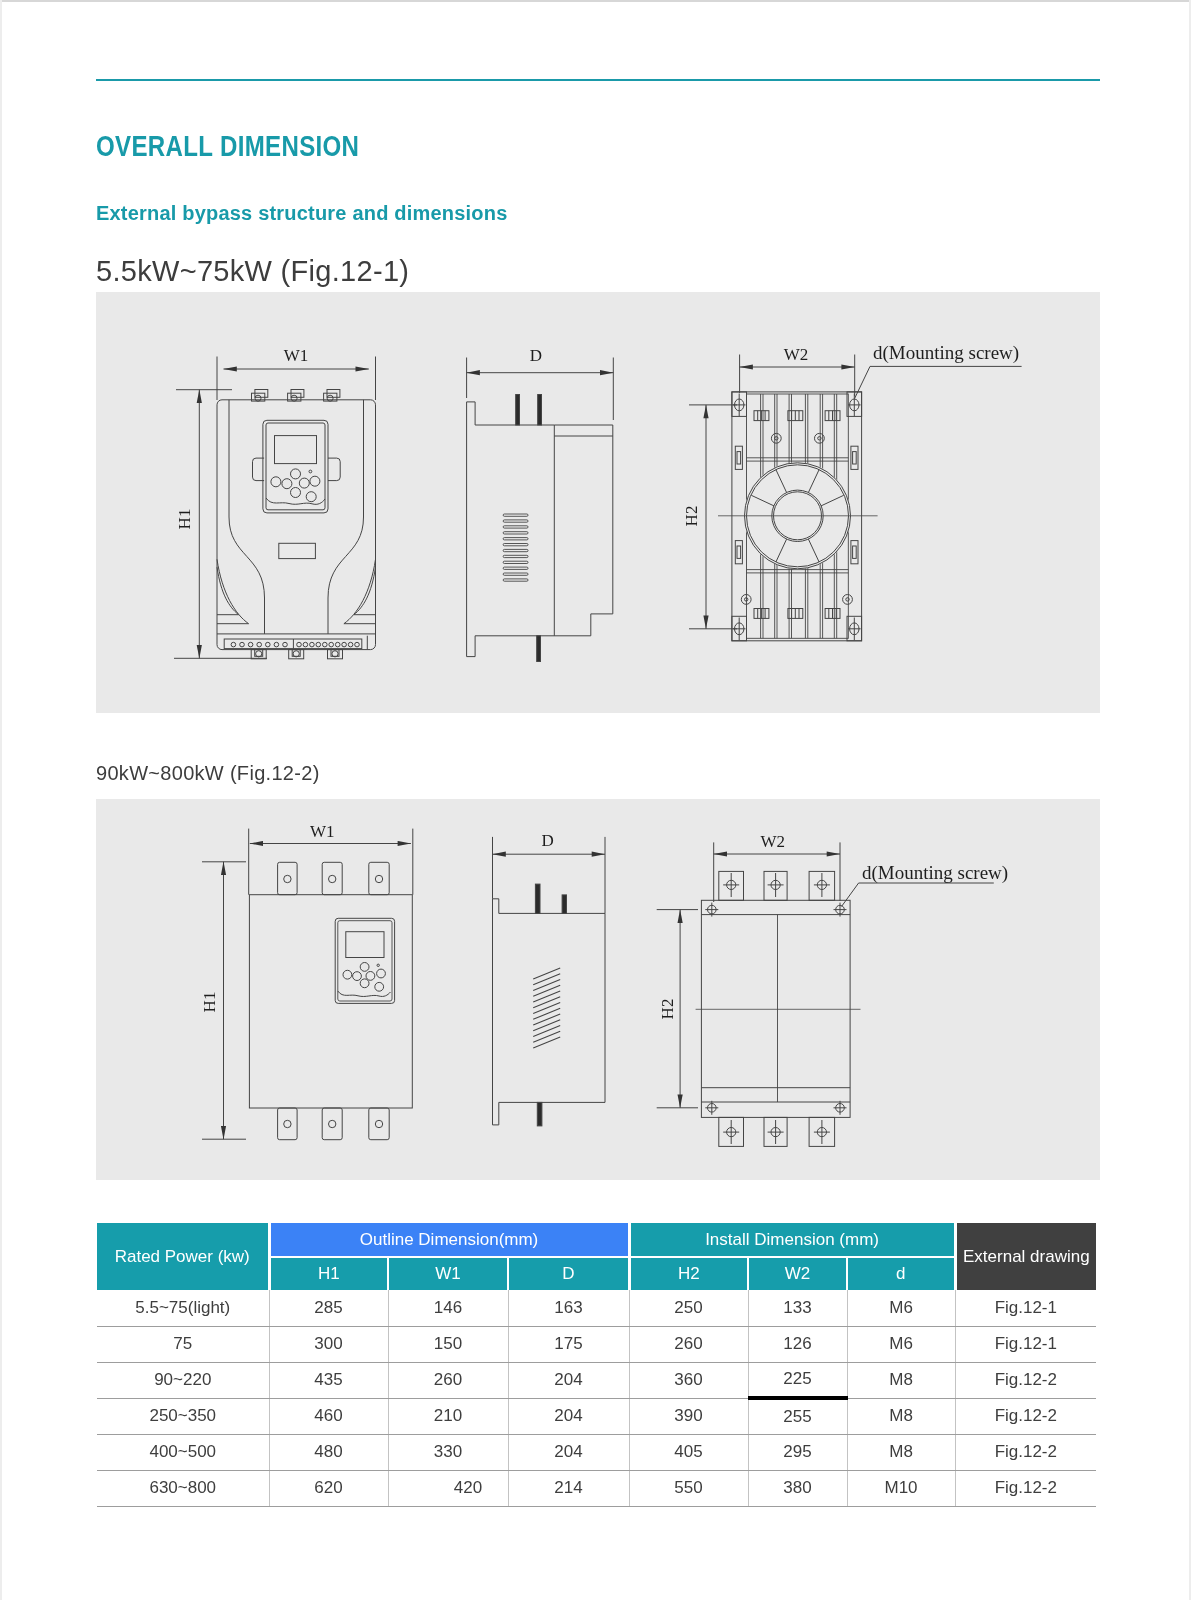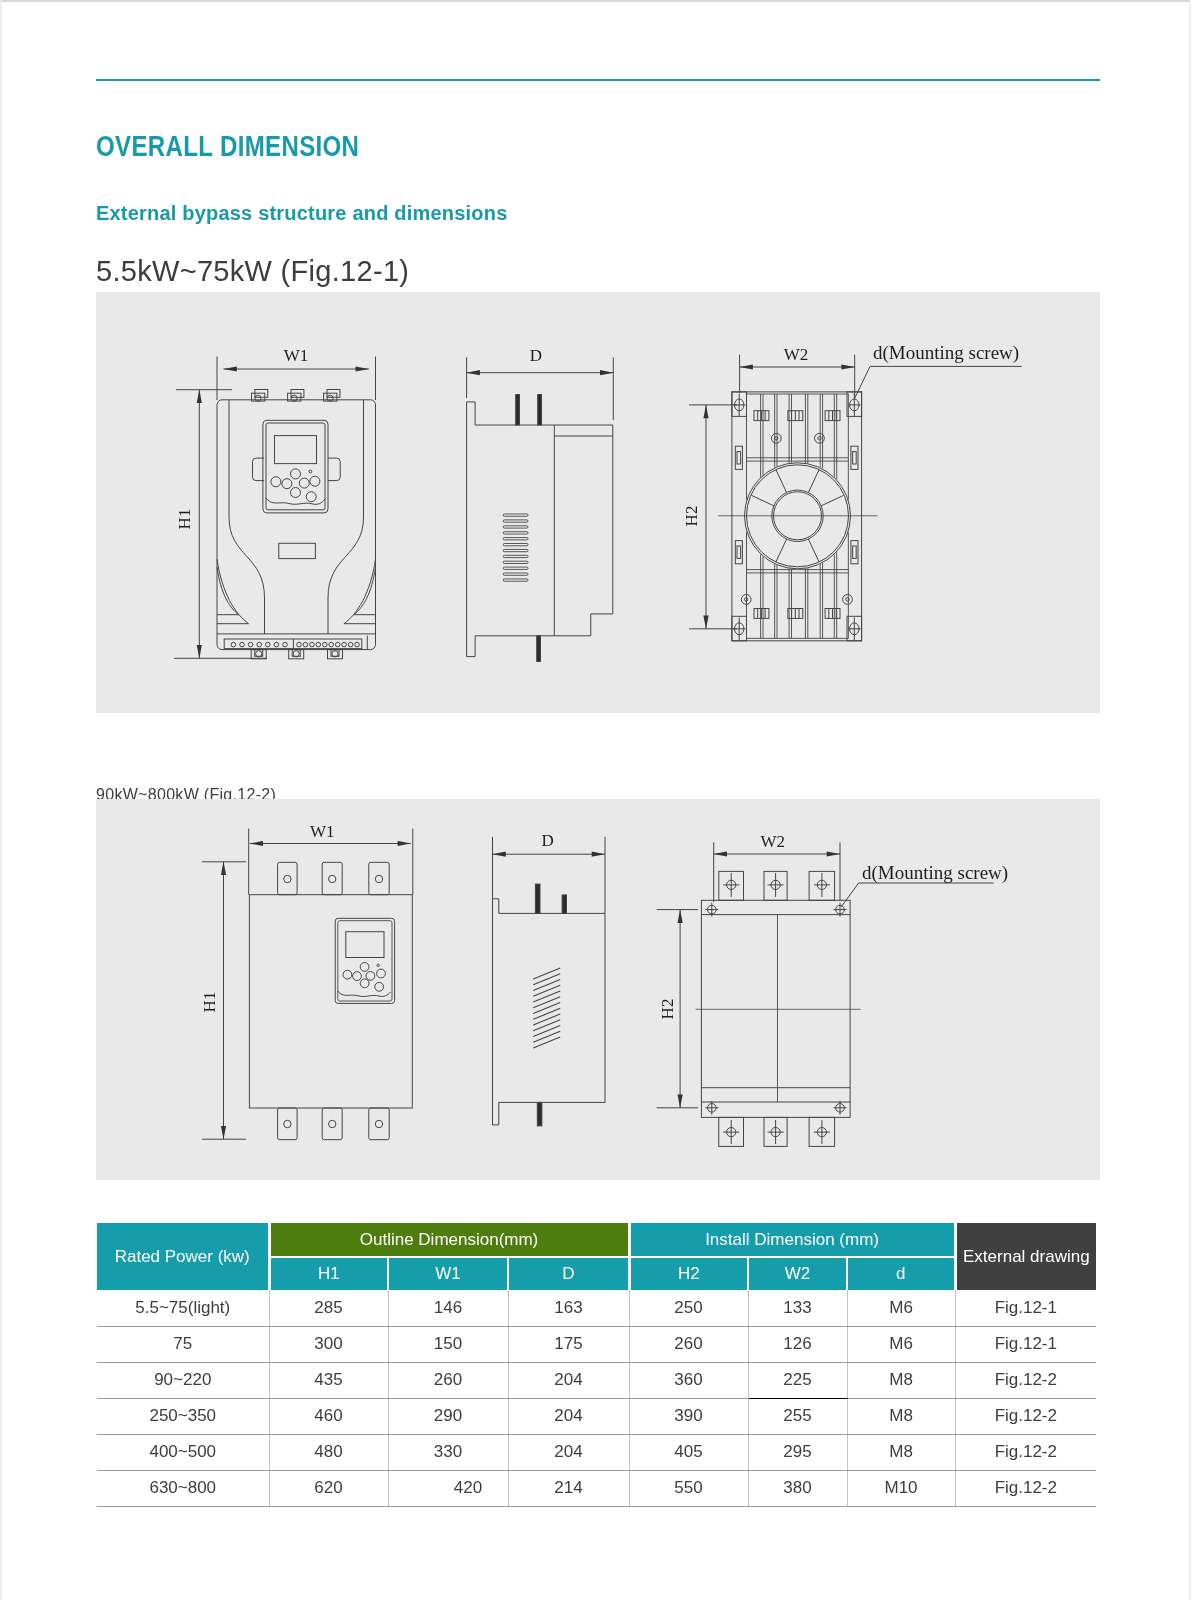--- a/index.html
+++ b/index.html
@@ -305,21 +305,21 @@
 </g>
 
 <text x="700" y="68" font-size="17" text-anchor="middle">W2</text>
 
 <text x="601" y="224" font-size="17" text-anchor="middle" transform="rotate(-90 601 224)">H2</text>
 
 <text x="777" y="66.5" font-size="19">d(Mounting screw)</text>
 </svg>
 </div>
 
-<div class="abs" style="left:96px;top:786px;font-size:16px;color:#3d3d3d;letter-spacing:0.3px;">90kW~800kW&nbsp;(Fig.12-2)</div>
+<div class="abs" style="left:96px;top:762px;font-size:20px;color:#3d3d3d;letter-spacing:0.3px;">90kW~800kW&nbsp;(Fig.12-2)</div>
 
 <div class="abs" style="left:96px;top:799px;width:1004px;height:381px;background:#e9e9e9;">
 <svg width="1004" height="381" viewBox="0 0 1004 381">
 <defs>
 <marker id="ar2" viewBox="0 0 14 6" refX="13.6" refY="3" markerWidth="14" markerHeight="6" orient="auto-start-reverse">
 <path d="M13.8,3 L0.3,0.4 L0.3,5.6 Z" fill="#333" stroke="none"></path>
 </marker>
 </defs>
 
 <g stroke="#454545" fill="none" stroke-width="1">
@@ -489,21 +489,21 @@
       <col style="width:121px">
       <col style="width:119px">
       <col style="width:99px">
       <col style="width:108px">
       <col style="width:141px">
 </colgroup>
 
 <tbody>
       <tr style="height:33px;">
 <td rowspan="2" style="background:#169dab;color:#fff;border-right:3px solid #fff;height:65px;">Rated Power (kw)</td>
-<td colspan="3" style="background:#4d7c0f;color:#fff;border-bottom:2px solid #fff;border-right:3px solid #fff;">Outline Dimension(mm)</td>
+<td colspan="3" style="background:#3b82f6;color:#fff;border-bottom:2px solid #fff;border-right:3px solid #fff;">Outline Dimension(mm)</td>
 <td colspan="3" style="background:#169dab;color:#fff;border-bottom:2px solid #fff;border-right:3px solid #fff;">Install Dimension (mm)</td>
 <td rowspan="2" style="background:#404040;color:#fff;">External drawing</td>
 </tr>
 
 <tr style="height:32px;">
 <td style="background:#169dab;color:#fff;border-right:2px solid #fff;">H1</td>
 <td style="background:#169dab;color:#fff;border-right:2px solid #fff;">W1</td>
 <td style="background:#169dab;color:#fff;">D</td>
 <td style="background:#169dab;color:#fff;border-left:3px solid #fff;border-right:2px solid #fff;">H2</td>
 <td style="background:#169dab;color:#fff;border-right:2px solid #fff;">W2</td>
@@ -531,29 +531,29 @@
 <td style="border-right:1px solid #c3c3c3;border-bottom:1px solid #9d9d9d;">M6</td>
 <td style="border-bottom:1px solid #9d9d9d;">Fig.12-1</td>
 </tr>
 
 <tr style="height:36px;">
 <td style="border-right:1px solid #c3c3c3;border-bottom:1px solid #9d9d9d;">90~220</td>
 <td style="border-right:1px solid #c3c3c3;border-bottom:1px solid #9d9d9d;">435</td>
 <td style="border-right:1px solid #c3c3c3;border-bottom:1px solid #9d9d9d;">260</td>
 <td style="border-right:1px solid #c3c3c3;border-bottom:1px solid #9d9d9d;">204</td>
 <td style="border-right:1px solid #c3c3c3;border-bottom:1px solid #9d9d9d;">360</td>
-<td style="border-right:1px solid #c3c3c3;border-bottom:1px solid #000000;">225</td>
+<td style="border-right:1px solid #c3c3c3;border-bottom:4px solid #000000;">225</td>
 <td style="border-right:1px solid #c3c3c3;border-bottom:1px solid #9d9d9d;">M8</td>
 <td style="border-bottom:1px solid #9d9d9d;">Fig.12-2</td>
 </tr>
 
 <tr style="height:36px;">
 <td style="border-right:1px solid #c3c3c3;border-bottom:1px solid #9d9d9d;">250~350</td>
 <td style="border-right:1px solid #c3c3c3;border-bottom:1px solid #9d9d9d;">460</td>
-<td style="border-right:1px solid #c3c3c3;border-bottom:1px solid #9d9d9d;">290</td>
+<td style="border-right:1px solid #c3c3c3;border-bottom:1px solid #9d9d9d;">210</td>
 <td style="border-right:1px solid #c3c3c3;border-bottom:1px solid #9d9d9d;">204</td>
 <td style="border-right:1px solid #c3c3c3;border-bottom:1px solid #9d9d9d;">390</td>
 <td style="border-right:1px solid #c3c3c3;border-bottom:1px solid #9d9d9d;">255</td>
 <td style="border-right:1px solid #c3c3c3;border-bottom:1px solid #9d9d9d;">M8</td>
 <td style="border-bottom:1px solid #9d9d9d;">Fig.12-2</td>
 </tr>
 
 <tr style="height:36px;">
 <td style="border-right:1px solid #c3c3c3;border-bottom:1px solid #9d9d9d;">400~500</td>
 <td style="border-right:1px solid #c3c3c3;border-bottom:1px solid #9d9d9d;">480</td>

